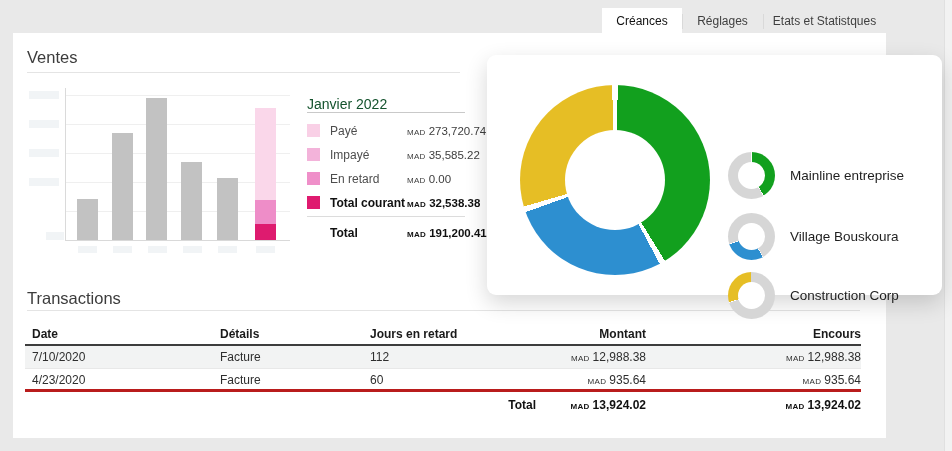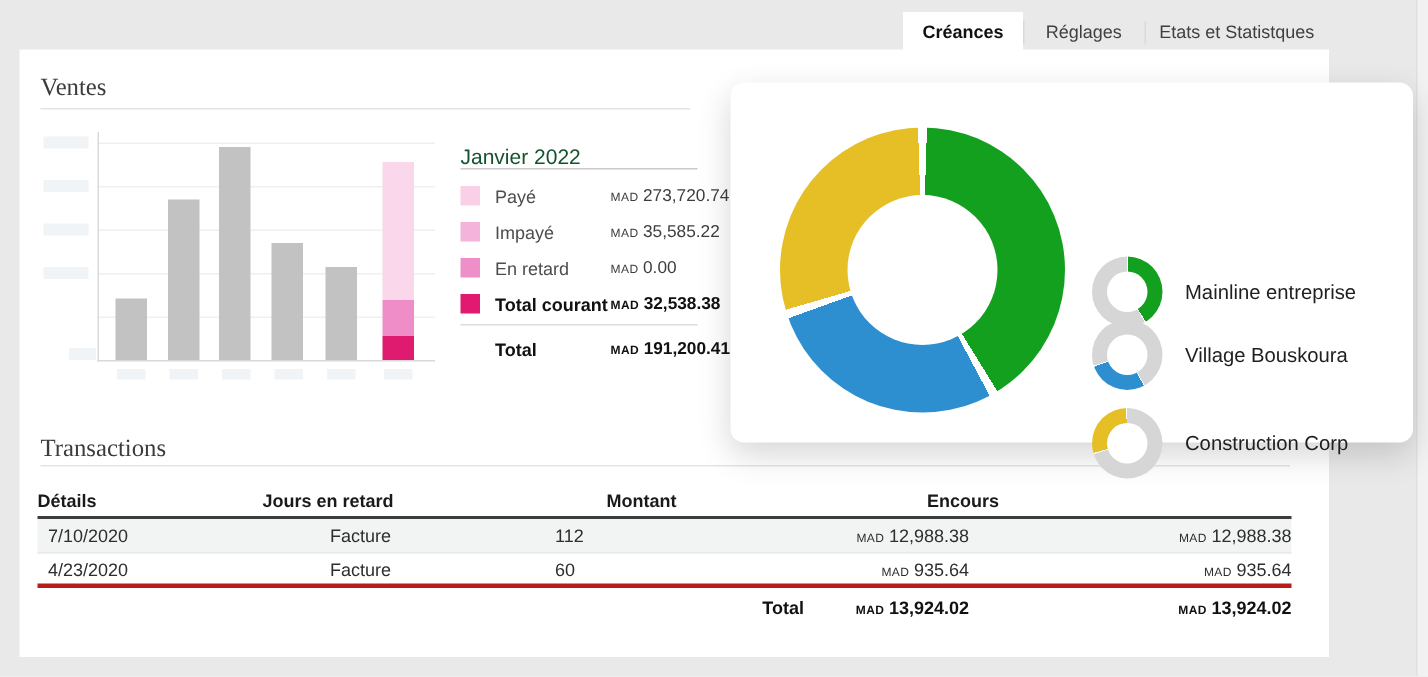--- a/index.html
+++ b/index.html
@@ -4,27 +4,27 @@
 <style>
   html,body{margin:0;padding:0;background:#e9e9e9;}
   *{box-sizing:border-box;font-family:"Liberation Sans",sans-serif;}
   .page{position:relative;width:952px;height:451px;background:#e9e9e9;overflow:hidden;}
 
   
   .right-strip{position:absolute;left:944px;top:0;width:8px;height:451px;background:#f2f2f2;border-left:1px solid #e0e0e0;}
 
   
   .tab{position:absolute;top:8px;height:27px;line-height:27px;text-align:center;font-size:12px;color:#3f3f3f;cursor:default;z-index:4;}
-  .tab.active{background:#ffffff;font-weight:bold;color:#111;}
+  .tab.active{background:#ffffff;font-weight:normal;color:#111;}
   .tab-sep{position:absolute;top:14px;width:1px;height:15px;background:#d9d9d9;z-index:4;}
 
   
   .main-card{position:absolute;left:13px;top:33px;width:873px;height:405px;background:#fff;z-index:1;}
 
-  .section-title{position:absolute;font-size:16.5px;color:#3c3c3c;z-index:2;font-family:Liberation Serif, serif;}
+  .section-title{position:absolute;font-size:16.5px;color:#3c3c3c;z-index:2;}
   .rule{position:absolute;height:1px;background:#e4e4e4;z-index:2;}
 
   
   .gridline{position:absolute;left:65px;width:225px;height:1px;background:#efefef;z-index:2;}
   .baseline{background:#d9d9d9;}
   .yaxis{position:absolute;left:65px;top:88px;width:1px;height:153px;background:#dadada;z-index:2;}
   .skel{position:absolute;background:#f1f4f6;z-index:2;}
   .bars{position:absolute;left:65px;top:95px;width:225px;height:145px;z-index:3;}
   .bar-col{position:absolute;bottom:0;width:21px;display:flex;flex-direction:column-reverse;}
   .bar-col:nth-child(1){left:12px;} .bar-col:nth-child(2){left:47px;}
@@ -157,21 +157,21 @@
   <div class="ml-divider"></div>
   <div class="ml-row bold" style="top:221px;">
     <span class="ml-label">Total</span>
     <span class="ml-value"><span class="mad">MAD</span><span>191,200.41</span></span>
   </div>
 
   <div class="float-card">
     <div class="donut-big" style="background: conic-gradient(rgb(255, 255, 255) 0deg, rgb(255, 255, 255) 1.8deg, rgb(18, 160, 30) 1.8deg, rgb(18, 160, 30) 148.32deg, rgb(255, 255, 255) 148.32deg, rgb(255, 255, 255) 150.12deg, rgb(255, 255, 255) 150.12deg, rgb(255, 255, 255) 151.92deg, rgb(45, 143, 208) 151.92deg, rgb(45, 143, 208) 250.2deg, rgb(255, 255, 255) 250.2deg, rgb(255, 255, 255) 252deg, rgb(255, 255, 255) 252deg, rgb(255, 255, 255) 253.8deg, rgb(230, 190, 37) 253.8deg, rgb(230, 190, 37) 358.2deg, rgb(255, 255, 255) 358.2deg, rgb(255, 255, 255) 360deg);">
       <div class="hole"></div>
     </div>
-    <div class="rec-item" style="top:116px;text-align:center;">
+    <div class="rec-item" style="top:97px;text-align:center;">
       <div class="mini-donut" style="background: conic-gradient(rgb(255, 255, 255) 0deg, rgb(255, 255, 255) 1.8deg, rgb(18, 160, 30) 1.8deg, rgb(18, 160, 30) 148.32deg, rgb(255, 255, 255) 148.32deg, rgb(255, 255, 255) 150.12deg, rgb(214, 214, 214) 150.12deg, rgb(214, 214, 214) 360deg);">
           <div class="hole"></div>
         </div>
       <div class="rec-label">Mainline entreprise</div>
     </div>
     <div class="rec-item" style="top:158px;">
       <div class="mini-donut" style="background: conic-gradient(rgb(214, 214, 214) 0deg, rgb(214, 214, 214) 150.12deg, rgb(255, 255, 255) 150.12deg, rgb(255, 255, 255) 151.92deg, rgb(45, 143, 208) 151.92deg, rgb(45, 143, 208) 250.2deg, rgb(255, 255, 255) 250.2deg, rgb(255, 255, 255) 252deg, rgb(214, 214, 214) 252deg, rgb(214, 214, 214) 360deg);">
           <div class="hole"></div>
         </div>
       <div class="rec-label">Village Bouskoura</div>
@@ -182,20 +182,21 @@
         </div>
       <div class="rec-label">Construction Corp</div>
     </div>
   </div>
 
   <div class="section-title" style="left:27px;top:289px;">Transactions</div>
   <div class="rule" style="left:27px;top:310px;width:833px;"></div>
 
   <div class="tx-table">
     <div class="tx-r tx-header">
+      <span class="c-date">Date</span>
       <span class="c-det">Détails</span>
       <span class="c-jours">Jours en retard</span>
       <span class="c-mont">Montant</span>
       <span class="c-enc">Encours</span>
     </div>
     <div class="tx-r tx-row alt">
       <span class="c-date">7/10/2020</span>
       <span class="c-det">Facture</span>
       <span class="c-jours">112</span>
       <span class="c-mont"><span class="mad">MAD</span><span>12,988.38</span></span>

